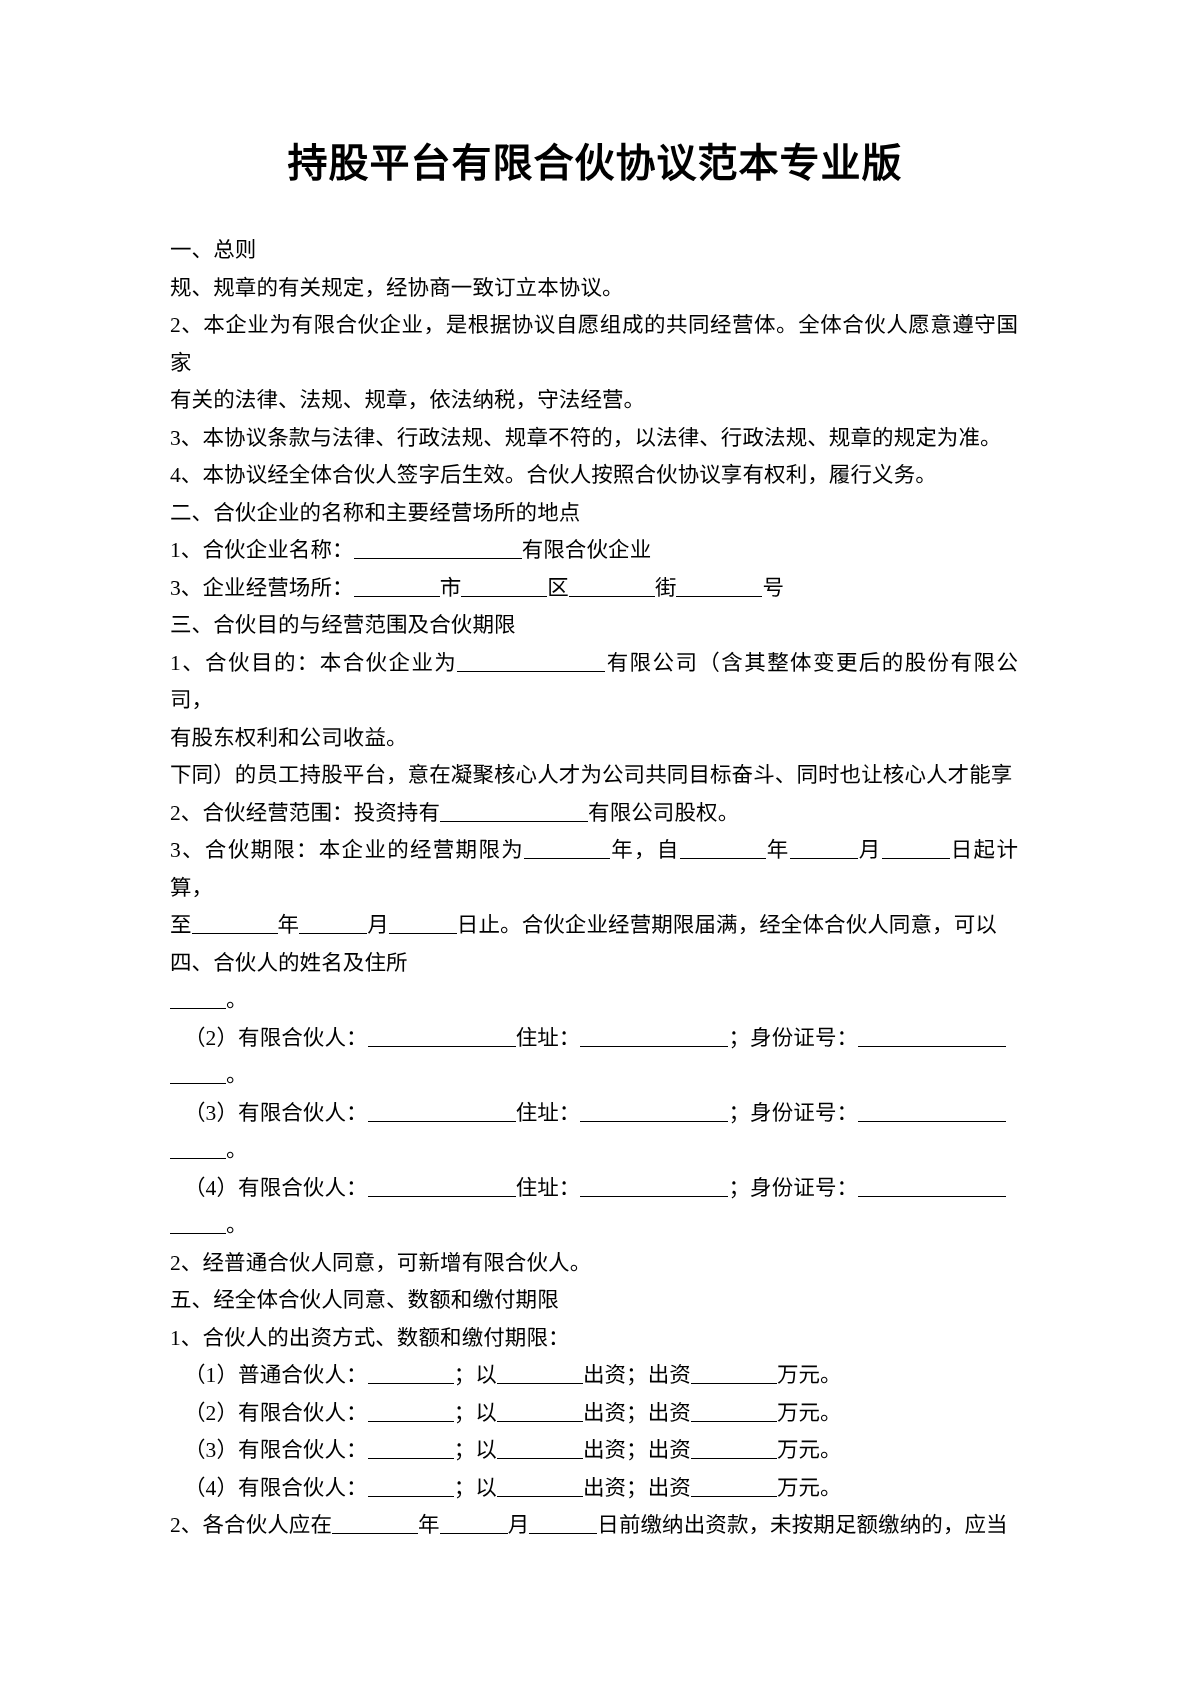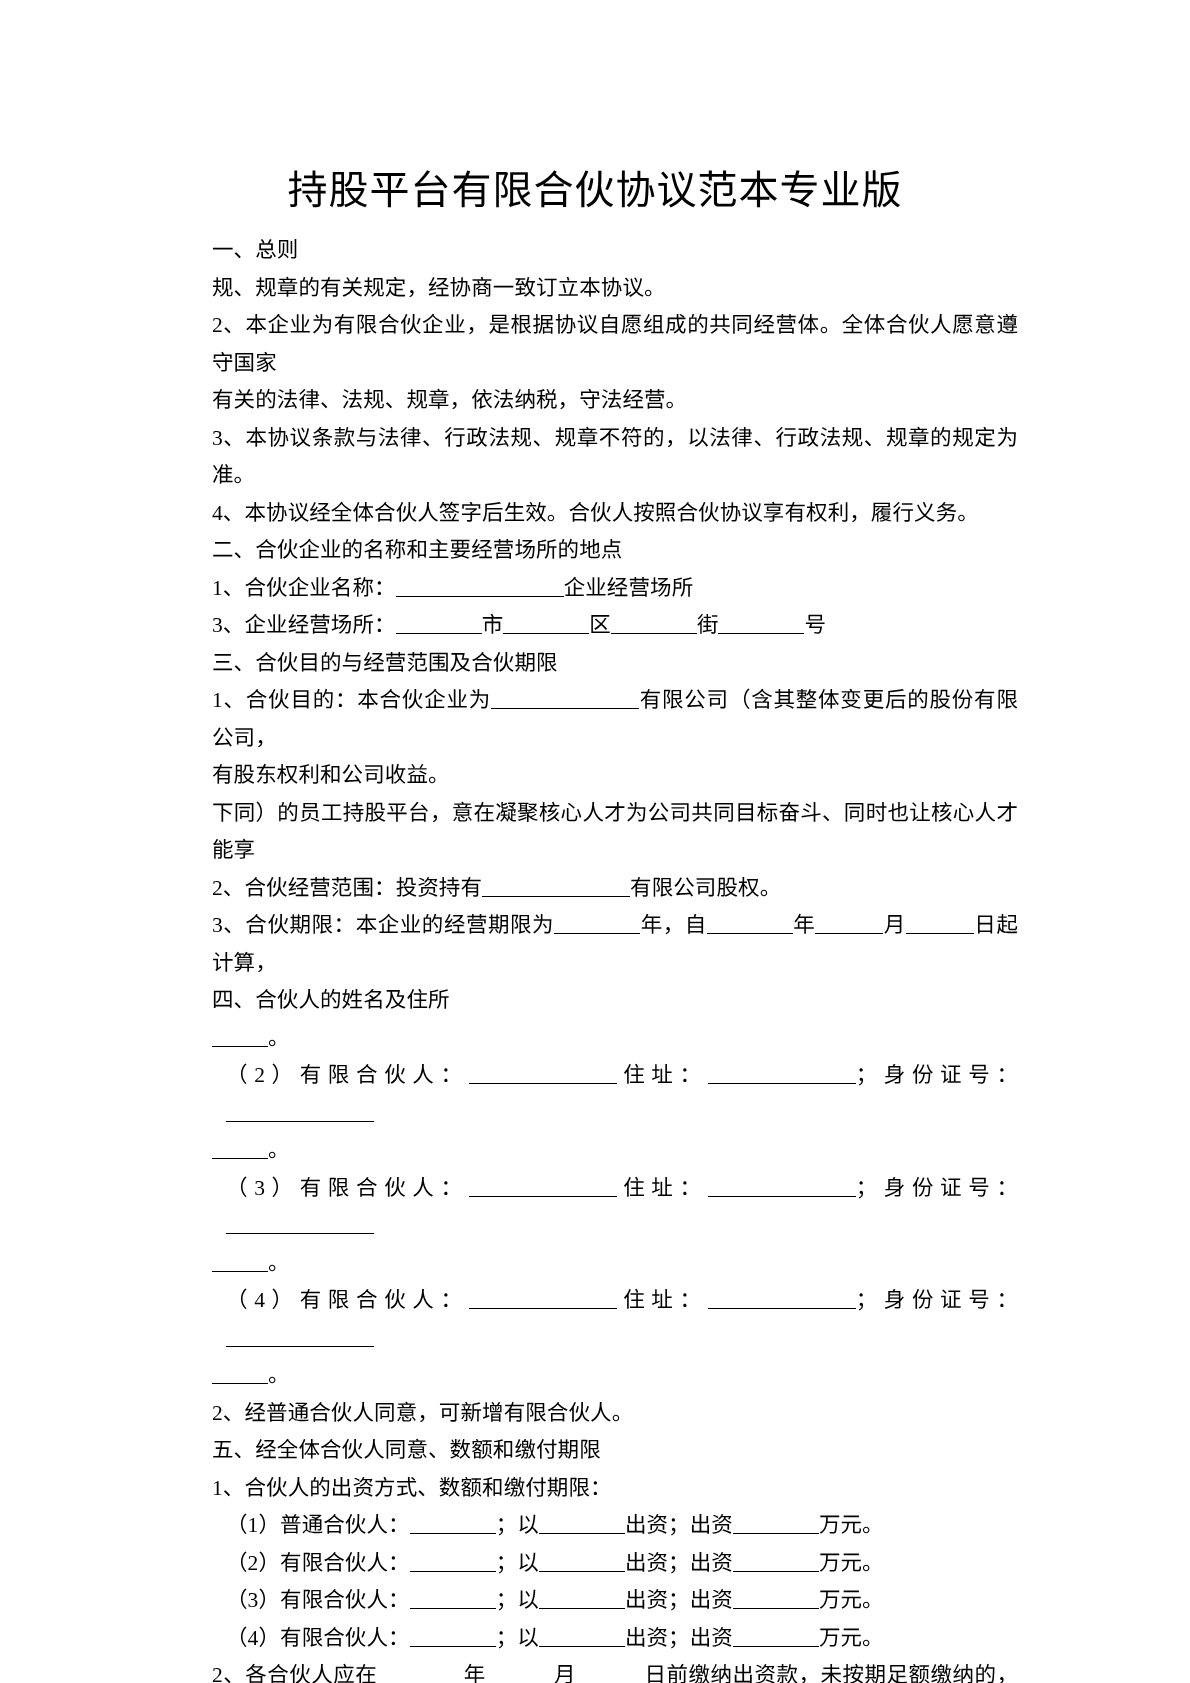--- a/index.html
+++ b/index.html
@@ -23,41 +23,39 @@
     box-sizing: border-box;
     overflow: hidden;
   }
   .doc-title {
     position: absolute;
     top: 140px;
     left: 0;
     width: 1190px;
     text-align: center;
     font-size: 40px;
-    font-weight: normal;
+    font-weight: bold;
     letter-spacing: 1px;
     line-height: 1.2;
     font-family: "Liberation Serif", "DejaVu Serif", serif;
-    margin-top: 27px;
   }
   .body-block {
     position: absolute;
     top: 232px;
     left: 170px;
     width: 848px;
   }
   .line {
     font-size: 21.5px;
     line-height: 37.5px;
     letter-spacing: 0.1px;
     white-space: pre-wrap;
     word-break: break-all;
     text-align: justify;
     text-justify: inter-ideograph;
-    margin-left: 42px;
   }
   .line.indent {
     text-indent: 0;
     padding-left: 14px;
   }
   .line.cont {
     
   }
   .blank {
     display: inline-block;
@@ -83,34 +81,35 @@
 
     <div class="line">一、总则</div>
     <div class="line cont">规、规章的有关规定，经协商一致订立本协议。</div>
     <div class="line">2、本企业为有限合伙企业，是根据协议自愿组成的共同经营体。全体合伙人愿意遵守国家</div>
     <div class="line cont">有关的法律、法规、规章，依法纳税，守法经营。</div>
     <div class="line">3、本协议条款与法律、行政法规、规章不符的，以法律、行政法规、规章的规定为准。</div>
     <div class="line">4、本协议经全体合伙人签字后生效。合伙人按照合伙协议享有权利，履行义务。</div>
 
     <div class="line">二、合伙企业的名称和主要经营场所的地点</div>
 
-    <div class="line"><span>1、合伙企业名称：</span><span class="blank b-xxl"></span><span>企业经营场所</span></div>
+    <div class="line"><span>1、合伙企业名称：</span><span class="blank b-xxl"></span><span>有限合伙企业</span></div>
 
     <div class="line"><span>3、企业经营场所：</span><span class="blank b-md"></span><span>市</span><span class="blank b-md"></span><span>区</span><span class="blank b-md"></span><span>街</span><span class="blank b-md"></span><span>号</span></div>
 
     <div class="line">三、合伙目的与经营范围及合伙期限</div>
 
     <div class="line"><span>1、合伙目的：本合伙企业为</span><span class="blank b-xl"></span><span>有限公司（含其整体变更后的股份有限公司，</span></div>
     <div class="line cont">有股东权利和公司收益。</div>
     <div class="line cont">下同）的员工持股平台，意在凝聚核心人才为公司共同目标奋斗、同时也让核心人才能享</div>
 
     <div class="line"><span>2、合伙经营范围：投资持有</span><span class="blank b-xl"></span><span>有限公司股权。</span></div>
 
     <div class="line"><span>3、合伙期限：本企业的经营期限为</span><span class="blank b-md"></span><span>年，自</span><span class="blank b-md"></span><span>年</span><span class="blank b-sm"></span><span>月</span><span class="blank b-sm"></span><span>日起计算，</span></div>
 
+    <div class="line cont"><span>至</span><span class="blank b-md"></span><span>年</span><span class="blank b-sm"></span><span>月</span><span class="blank b-sm"></span><span>日止。合伙企业经营期限届满，经全体合伙人同意，可以</span></div>
 
     <div class="line">四、合伙人的姓名及住所</div>
 
 
     <div class="line cont"><span class="blank b-tail"></span><span>。</span></div>
 
     <div class="line indent"><span>（2）</span><span>有限合伙人：</span><span class="blank b-xl"></span><span>住址：</span><span class="blank b-xl"></span><span>；身份证号：</span><span class="blank b-xl"></span></div>
     <div class="line cont"><span class="blank b-tail"></span><span>。</span></div>
 
     <div class="line indent"><span>（3）</span><span>有限合伙人：</span><span class="blank b-xl"></span><span>住址：</span><span class="blank b-xl"></span><span>；身份证号：</span><span class="blank b-xl"></span></div>

